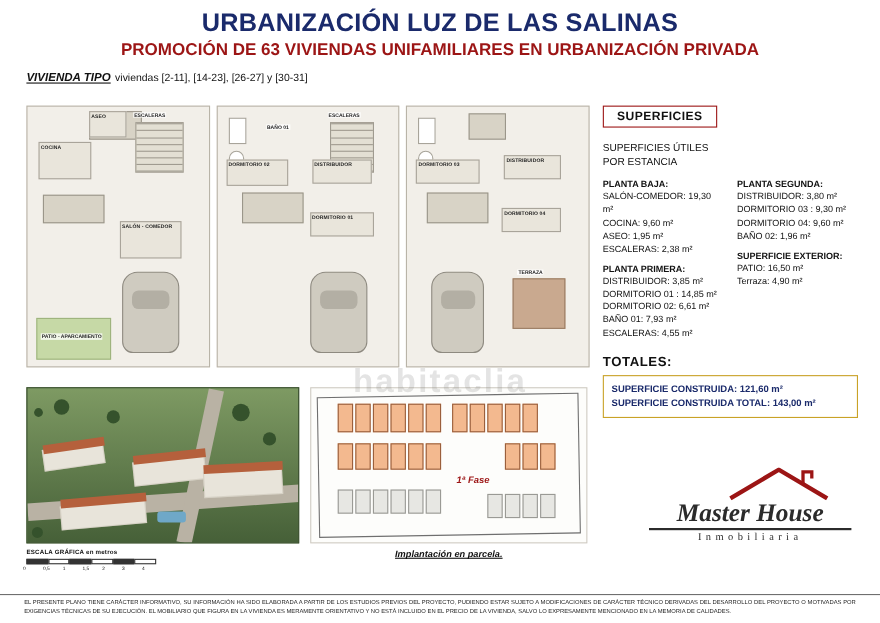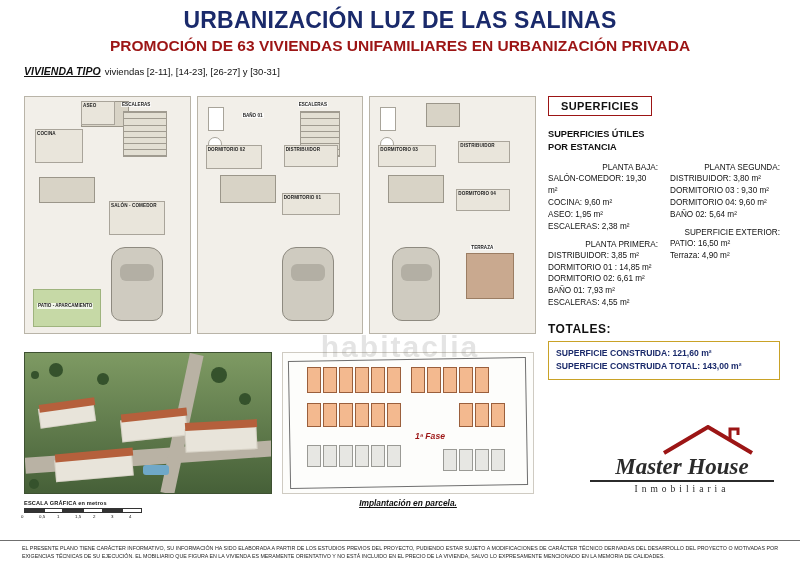--- a/index.html
+++ b/index.html
@@ -96,26 +96,26 @@
   .surf {
     position: absolute; left: 548px; top: 16px; width: 232px;
   }
   .surf-badge {
     display: inline-block;
     border: 1px solid #9c1515; padding: 3px 12px;
     font-size: 11px; font-weight: bold; color: #111;
     letter-spacing: .4px;
   }
   .surf-h {
-    margin-top: 12px; font-size: 9.2px; font-weight: bold; line-height: 1.35;
+    margin-top: 12px; font-size: 9.2px; font-weight: normal; line-height: 1.35;
   }
   .cols { display: flex; gap: 12px; margin-top: 10px; }
   .col { flex: 1; }
   .grp { margin-bottom: 7px; }
-  .grp-t { font-size: 8.2px; font-weight: normal; margin-bottom: 1px; text-align: right; }
+  .grp-t { font-size: 8.2px; font-weight: bold; margin-bottom: 1px; }
   .grp-l { font-size: 8.2px; line-height: 1.45; }
   .totals {
     margin-top: 6px;
     font-size: 12px; font-weight: bold; letter-spacing: .5px;
   }
   .totbox {
     margin-top: 5px; border: 1px solid #c9a227;
     padding: 5px 7px; font-size: 8.6px; font-weight: bold; line-height: 1.55;
     color: #1a2a6b;
   }
@@ -315,21 +315,21 @@
           <div class="grp-l">ESCALERAS: 4,55 m²</div>
         </div>
       </div>
 
       <div class="col">
         <div class="grp">
           <div class="grp-t">PLANTA SEGUNDA:</div>
           <div class="grp-l">DISTRIBUIDOR: 3,80 m²</div>
           <div class="grp-l">DORMITORIO 03 : 9,30 m²</div>
           <div class="grp-l">DORMITORIO 04: 9,60 m²</div>
-          <div class="grp-l">BAÑO 02: 5,64 m²</div>
+          <div class="grp-l">BAÑO 02: 1,96 m²</div>
         </div>
         <div class="grp">
           <div class="grp-t">SUPERFICIE EXTERIOR:</div>
           <div class="grp-l">PATIO: 16,50 m²</div>
           <div class="grp-l">Terraza: 4,90 m²</div>
         </div>
       </div>
     </div>
 
     <div class="totals">TOTALES:</div>

